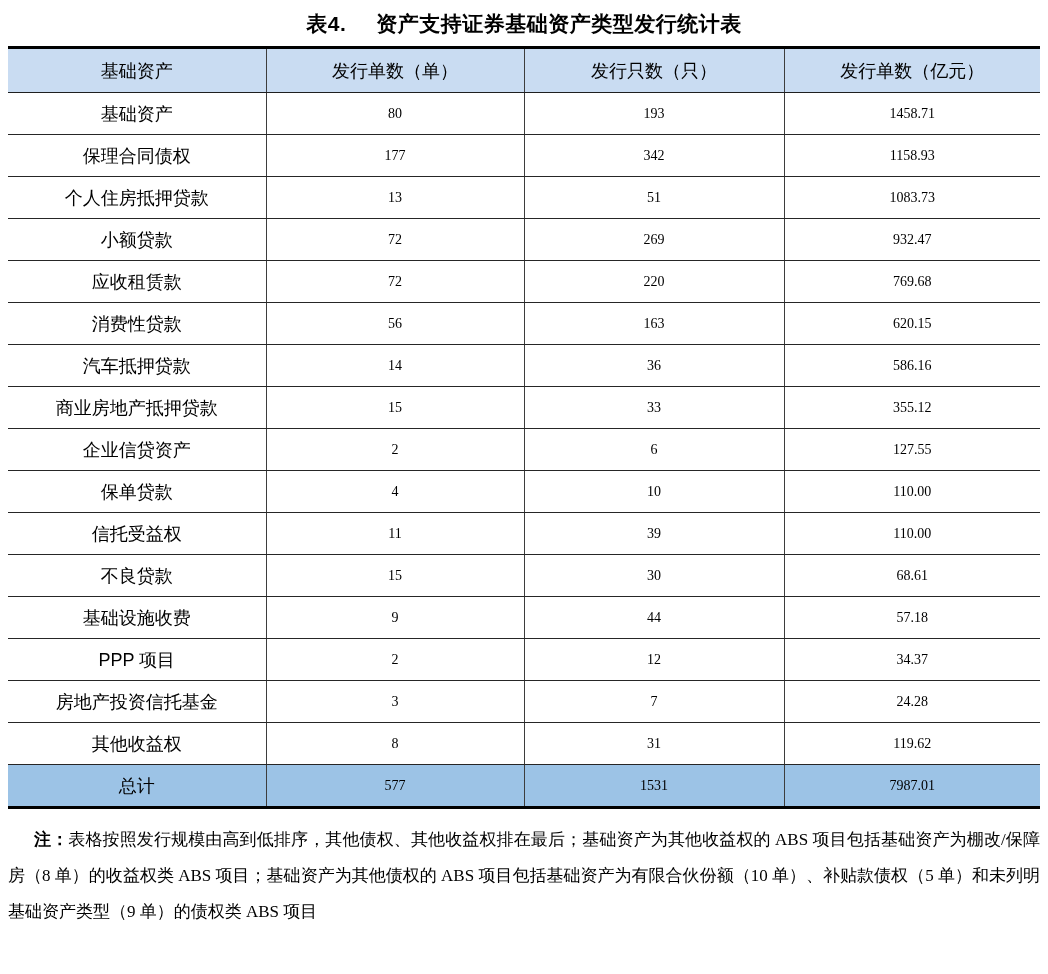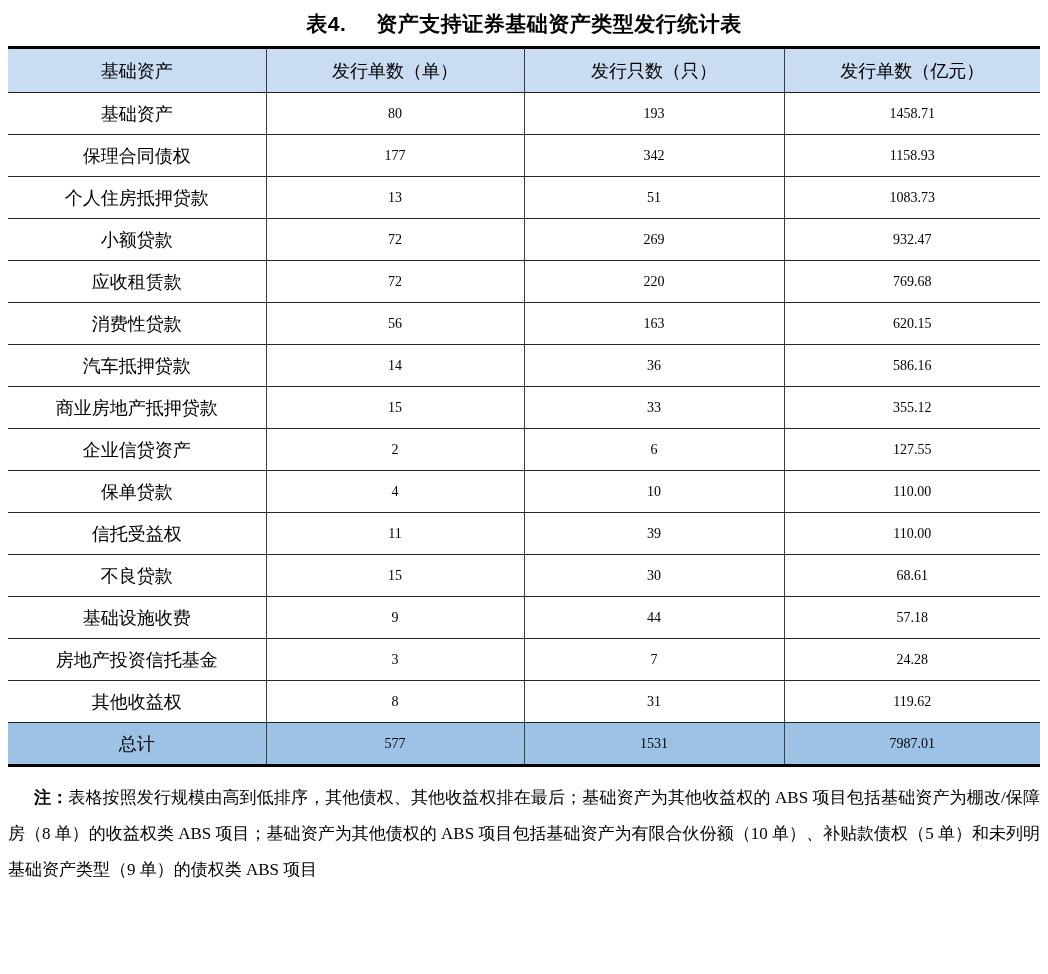--- a/index.html
+++ b/index.html
@@ -161,20 +161,26 @@
         <td class="c-num">30</td>
         <td class="c-num">68.61</td>
       </tr>
       <tr>
         <td class="c-label">基础设施收费</td>
         <td class="c-num">9</td>
         <td class="c-num">44</td>
         <td class="c-num">57.18</td>
       </tr>
       <tr>
+        <td class="c-label">PPP 项目</td>
+        <td class="c-num">2</td>
+        <td class="c-num">12</td>
+        <td class="c-num">34.37</td>
+      </tr>
+      <tr>
         <td class="c-label">房地产投资信托基金</td>
         <td class="c-num">3</td>
         <td class="c-num">7</td>
         <td class="c-num">24.28</td>
       </tr>
       <tr>
         <td class="c-label">其他收益权</td>
         <td class="c-num">8</td>
         <td class="c-num">31</td>
         <td class="c-num">119.62</td>

